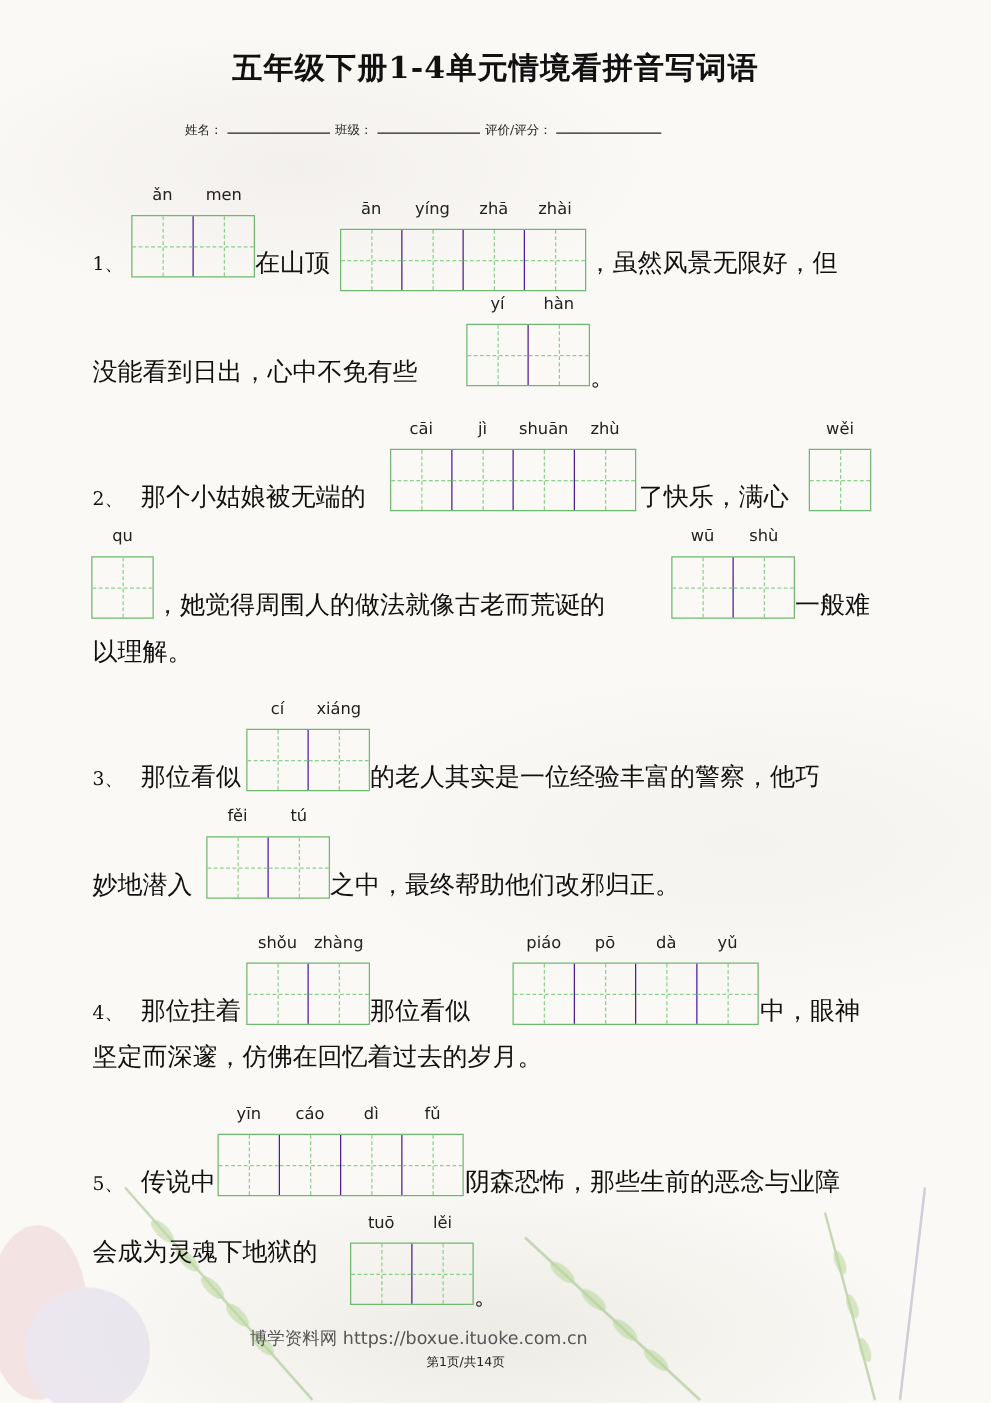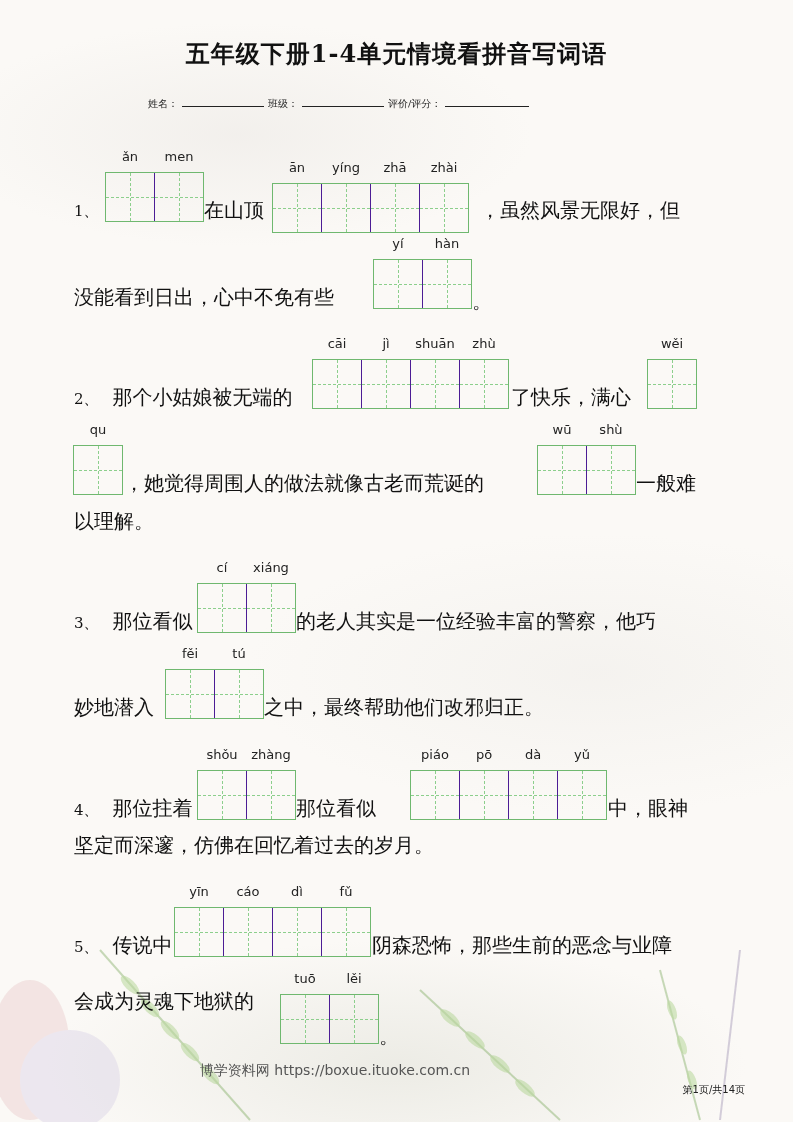--- a/index.html
+++ b/index.html
@@ -47,21 +47,21 @@
   }
   .py {
     position:absolute; font-family:"DejaVu Sans","Liberation Sans",sans-serif;
     font-size:13px; color:#222; width:48px; text-align:center; top:-24px;
   }
   .footer-site {
     position:absolute; left:0; width:670px; top:1062px; text-align:center;
     font-family:"DejaVu Sans","Liberation Sans",sans-serif; font-size:14px; color:#555;
   }
   .footer-page {
-    position:absolute; left:0; width:745px; top:1083px; text-align:right;
+    position:absolute; left:0; width:745px; top:1083px; text-align:center;
     font-family:"DejaVu Sans","Liberation Sans",sans-serif; font-size:10px; color:#222;
   }
   .leaf { position:absolute; opacity:0.75; }
 </style>
 </head>
 <body>
 
 <div class="bg-wash"></div>
 
 <svg class="leaf" style="left:0;top:930px" width="793" height="192" viewBox="0 0 793 192">
@@ -119,21 +119,21 @@
   <div class="cell">
       <span class="py">yíng</span>
     </div>
   <div class="cell">
       <span class="py">zhā</span>
     </div>
   <div class="cell">
       <span class="py">zhài</span>
     </div>
 </div>
-<div class="line" style="left:480px;top:197px">，虽然风景无限好，但</div>
+<div class="line" style="left:470px;top:197px">，虽然风景无限好，但</div>
 
 <div class="line" style="left:74px;top:284px">没能看到日出，心中不免有些</div>
 <div class="grid" style="left:373px;top:259px">
   <div class="cell">
       <span class="py">yí</span>
     </div>
   <div class="cell">
       <span class="py">hàn</span>
     </div>
 </div>

